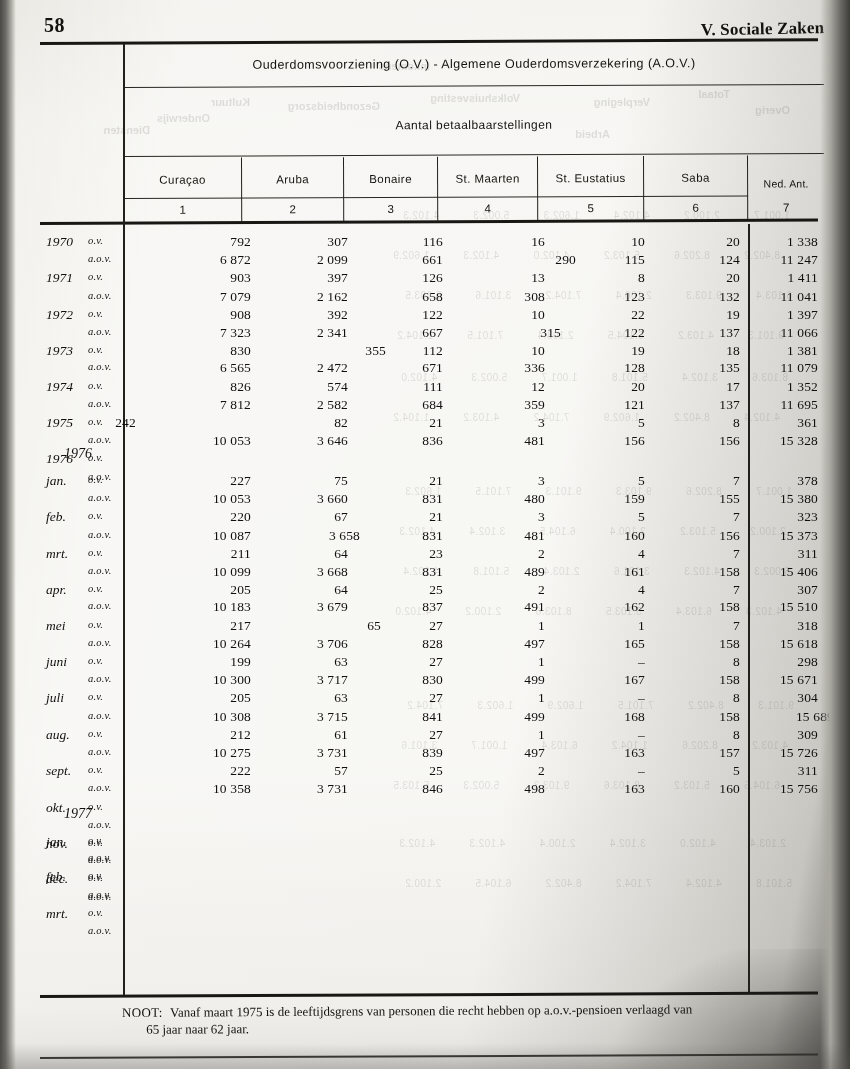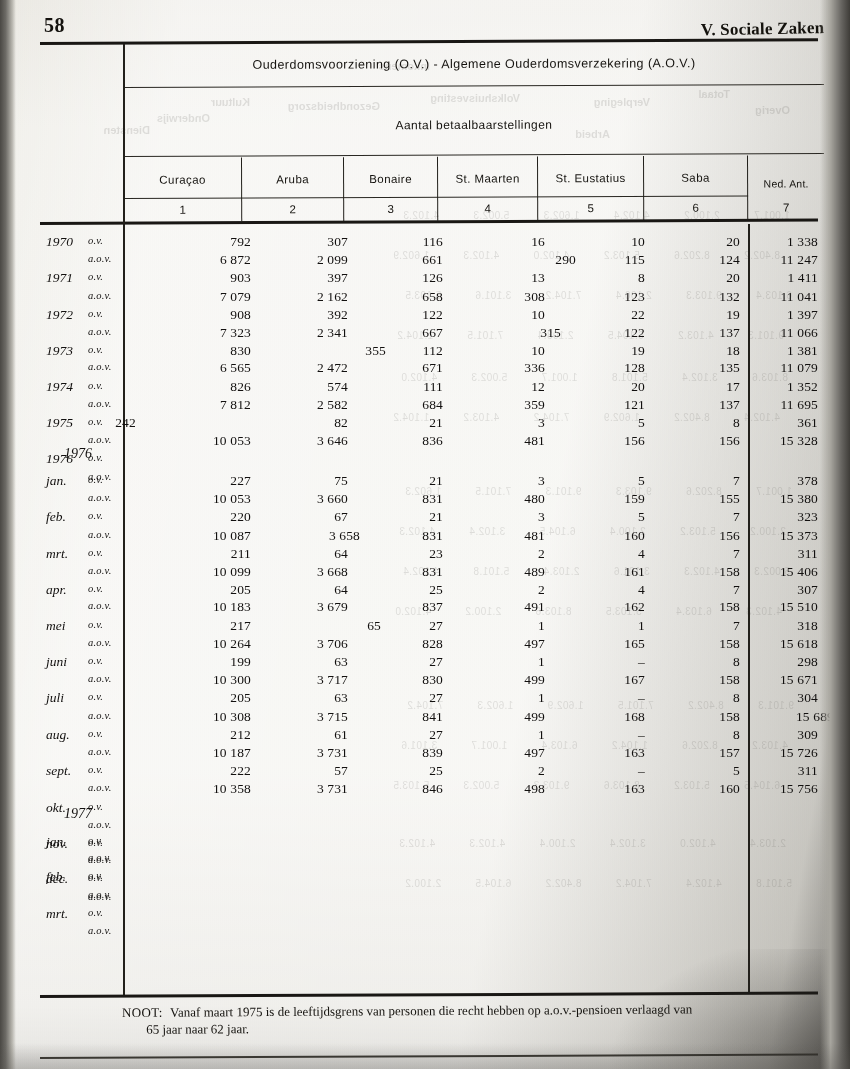--- a/index.html
+++ b/index.html
@@ -783,21 +783,21 @@
         <span class="cell" style="left: 0px; width: 251px;">212</span>
         <span class="cell" style="left: 0px; width: 348px;">61</span>
         <span class="cell" style="left: 0px; width: 443px;">27</span>
         <span class="cell" style="left: 0px; width: 545px;">1</span>
         <span class="cell" style="left: 0px; width: 645px;">–</span>
         <span class="cell" style="left: 0px; width: 740px;">8</span>
         <span class="cell" style="left: 0px; width: 818px;">309</span>
       </div>
       <div class="datarow" style="top: 523px; transform: translateY(-2.09px);">
         <span class="scheme">a.o.v.</span>
-        <span class="cell" style="left: 0px; width: 251px;">10 187</span>
+        <span class="cell" style="left: 0px; width: 251px;">10 275</span>
         <span class="cell" style="left: 0px; width: 348px;">3 731</span>
         <span class="cell" style="left: 0px; width: 443px;">839</span>
         <span class="cell" style="left: 0px; width: 545px;">497</span>
         <span class="cell" style="left: 0px; width: 645px;">163</span>
         <span class="cell" style="left: 0px; width: 740px;">157</span>
         <span class="cell" style="left: 0px; width: 818px;">15 726</span>
       </div>
       <div class="datarow" style="top: 541.2px; transform: translateY(-2.16px);">
         <span class="period">sept.</span>
         <span class="scheme">o.v.</span>

